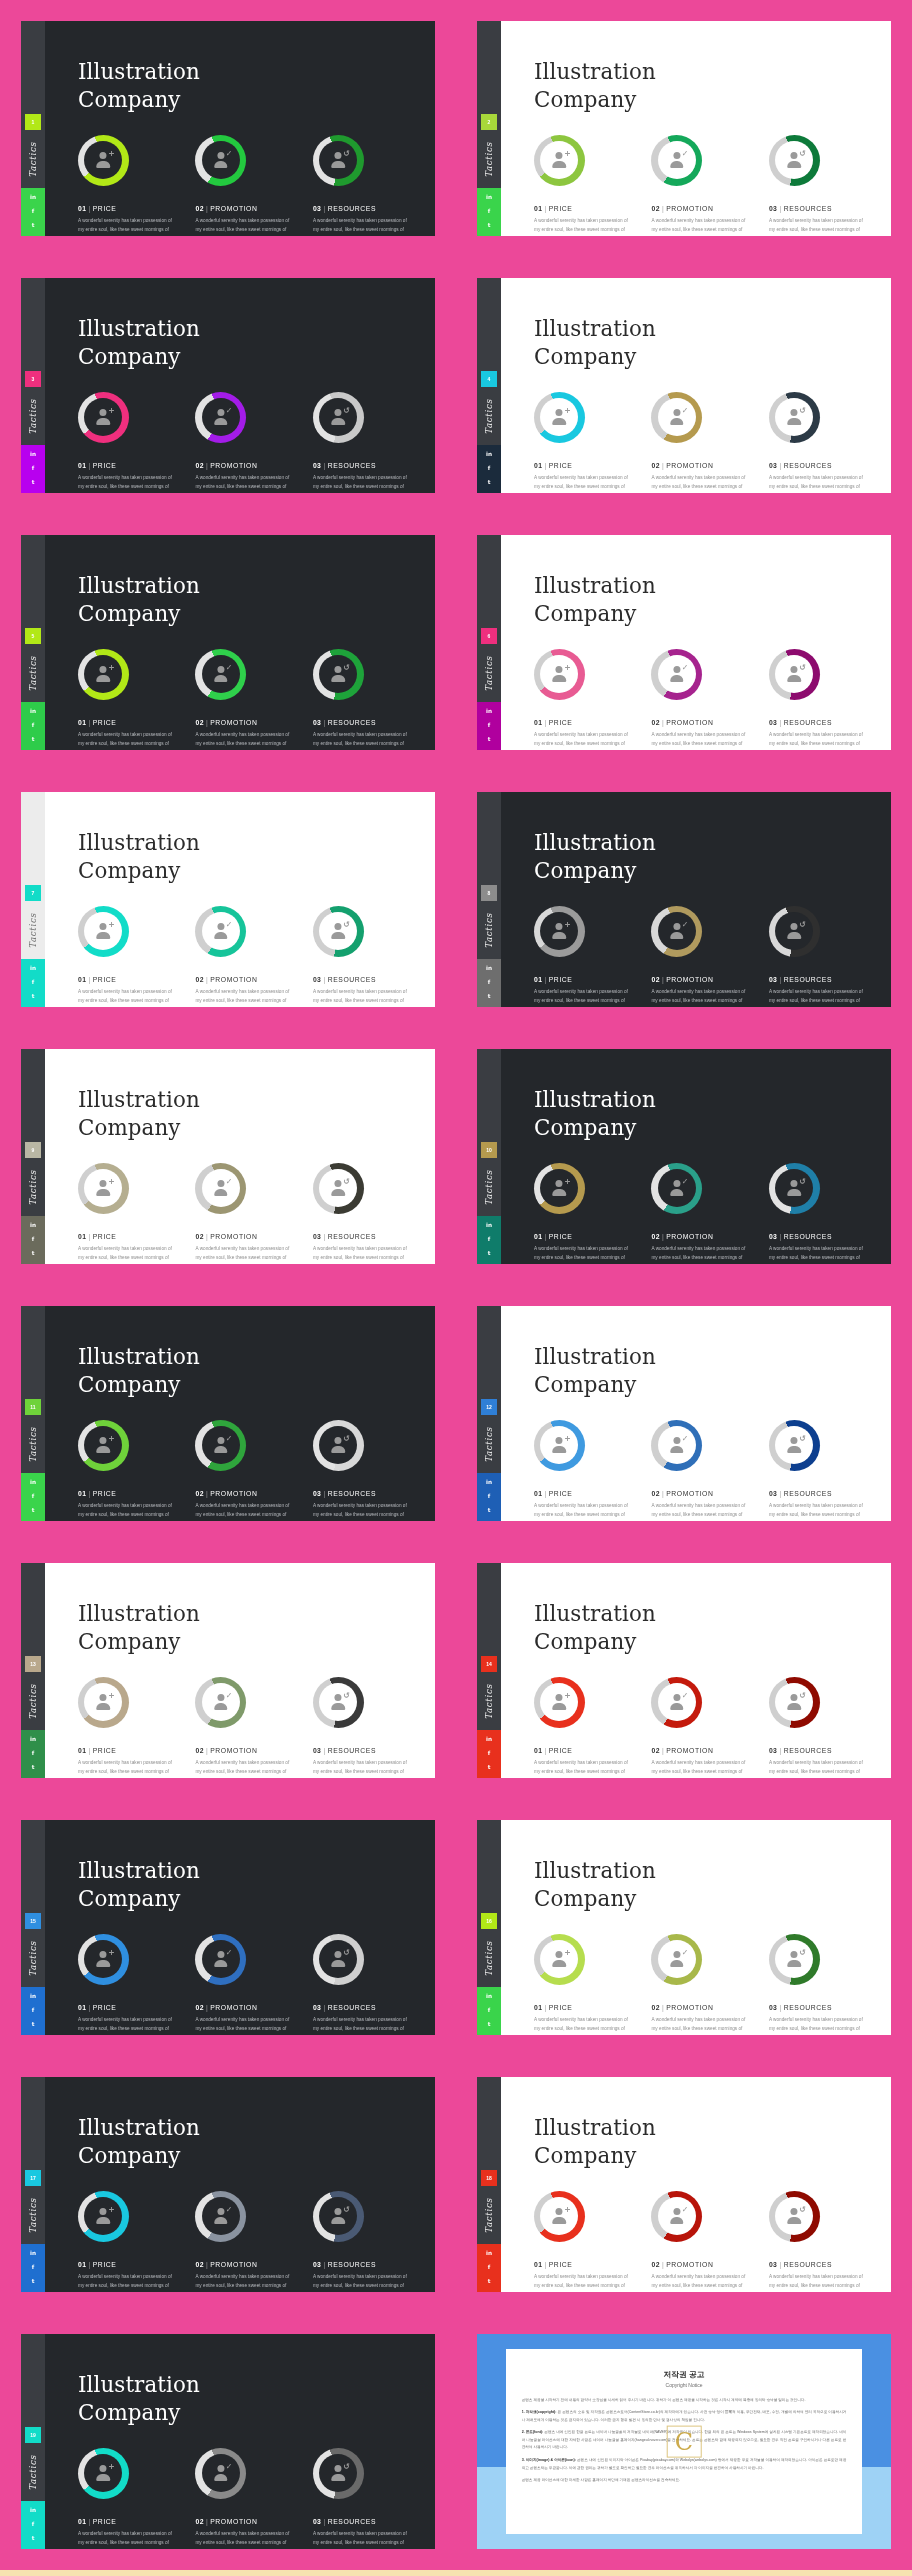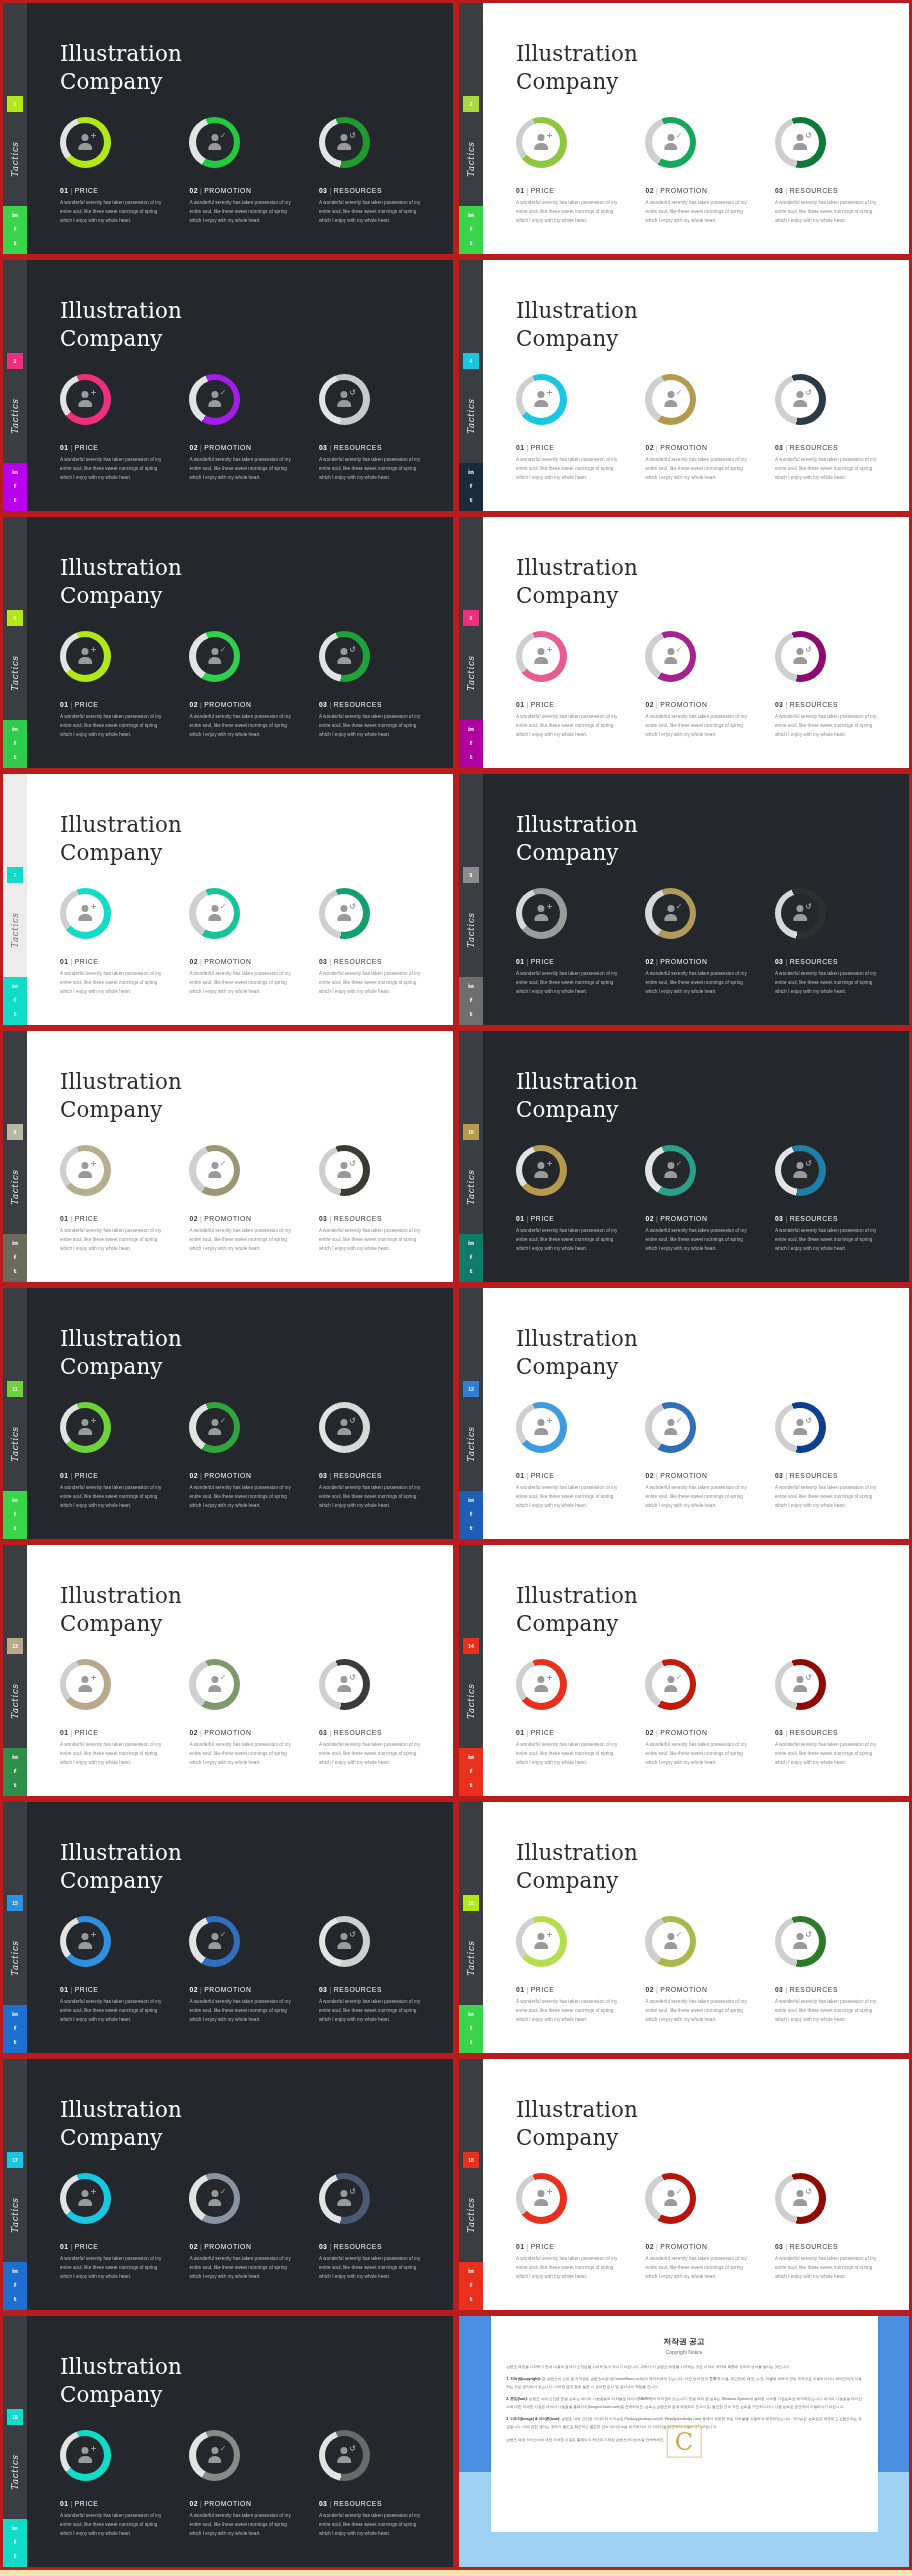--- a/index.html
+++ b/index.html
@@ -11,22 +11,22 @@
   }
   .deck {
     width:912px;
     display:flex;
     flex-wrap:wrap;
     background:#f7e4b4;
   }
   .slide-cell {
     width:456px;
     height:257px;
-    padding:3px;
-    background:#b91c1c;
+    padding:21px;
+    background:#ec4899;
   }
   .slide {
     position:relative;
     width:100%;
     height:100%;
     overflow:hidden;
     background:#ffffff;
   }
   .slide.dark { background:#24272b; }
 
@@ -165,21 +165,21 @@
     color:#b9bcc0;
     max-width:107px;
   }
   .slide.light .card-body, .slide.white .card-body { color:#8e8e8e; }
 
   
   .copy-slide {
     position:relative;
     width:100%; height:100%;
     background:#9ed2f5;
-    display:flex; justify-content:center;
+    display:flex; align-items:center; justify-content:center;
   }
   .copy-band-top {
     position:absolute;
     left:0; right:0; top:0; height:62%;
     background:#4a90e2;
   }
   .copy-paper {
     position:relative;
     z-index:3;
     width:86%; height:86%;

